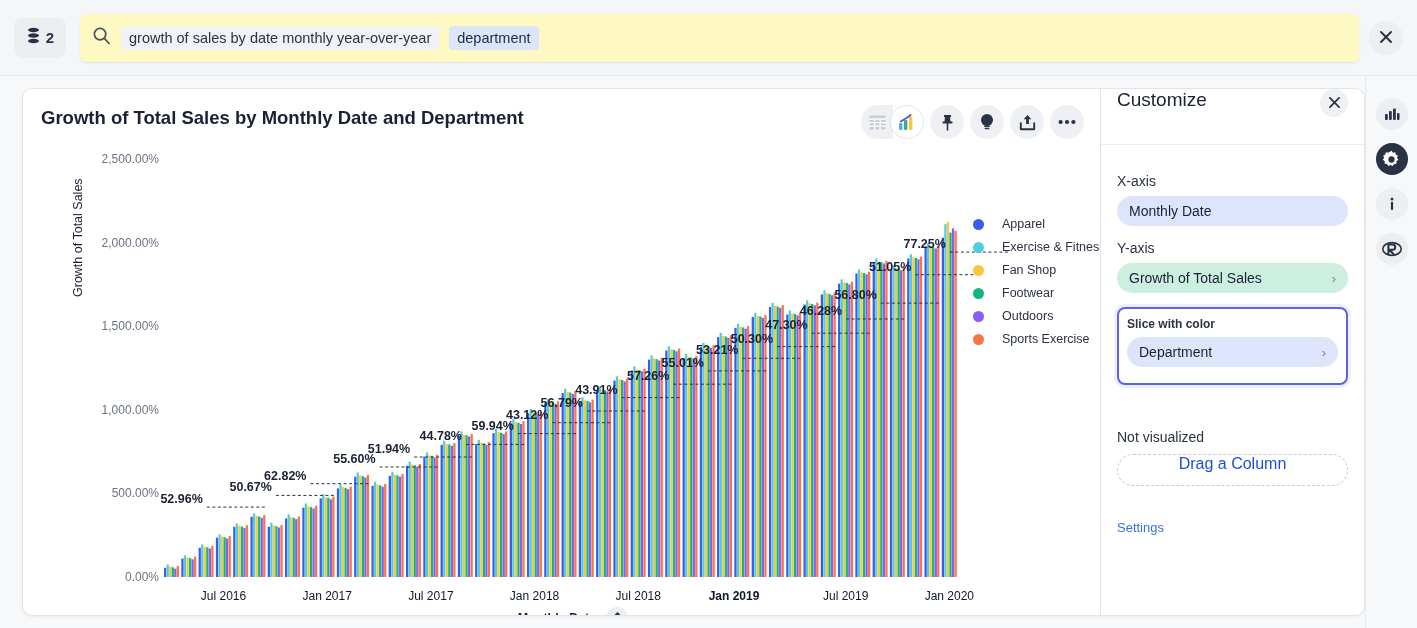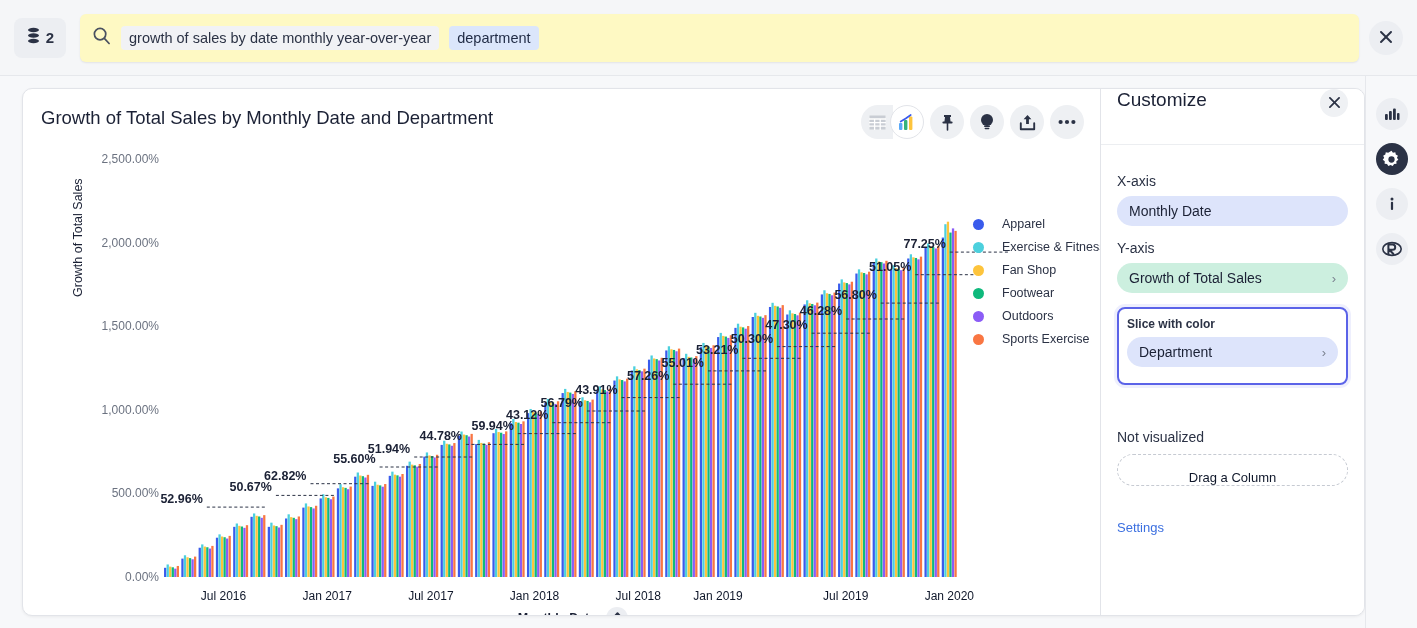--- a/index.html
+++ b/index.html
@@ -77,21 +77,21 @@
     display: flex;
     overflow: hidden;
   }
   .viz {
     position: relative;
     width: 1077px; height: 100%;
     flex: none;
   }
   .viz-title {
     position: absolute; left: 18px; top: 18px;
-    font-size: 18.5px; color: #1b2135; font-weight: normal;
+    font-size: 18.5px; color: #1b2135; font-weight: bold;
   }
   .viz-tools {
     position: absolute; right: 16px; top: 16px;
     display: flex; align-items: center; gap: 6px;
   }
   .tool {
     width: 34px; height: 34px; border-radius: 50%;
     background: #eef0f3;
     display: flex; align-items: center; justify-content: center;
     cursor: pointer;
@@ -165,22 +165,22 @@
   .pill.mint { background: #ccefdf; }
   .slice-box {
     border: 2px solid #5b63e8; border-radius: 8px;
     padding: 6px 8px 16px; margin-top: 14px;
     box-shadow: 0 0 0 3px rgba(91,99,232,.10);
   }
   .slice-box .field-lbl { margin: 2px 0 6px; font-weight: bold; font-size: 12px;}
   .notviz-lbl { font-size: 14px; color: #2b3245; margin: 44px 0 9px; }
   .drag {
     height: 32px; border: 1px dashed #c6cad2; border-radius: 16px;
-    display: flex; align-items: flex-end; justify-content: center;
-    font-size: 13px; color: #0f172a; cursor: pointer;
+    display: flex; align-items: flex-start; justify-content: center;
+    font-size: 16px; color: #1d4ed8; cursor: pointer;
   }
   .settings-link {
     margin-top: 34px; font-size: 13px; color: #3b6fe0; cursor: pointer;
   }
 
   
   .rail {
     position: absolute; right: 0; top: 76px;
     width: 52px; height: 552px;
     background: #f7f8fa;
@@ -614,21 +614,21 @@
             <text x="888.4" y="123.7" text-anchor="end" font-size="12.5" font-weight="bold" font-family="&quot;Liberation Sans&quot;, sans-serif" fill="#1b2135">51.05%</text>
             <path d="M 926.9 105.1 H 986.9" stroke="#2b3245" stroke-width="1" stroke-dasharray="3 2.5" fill="none"></path>
             <text x="922.9" y="101.1" text-anchor="end" font-size="12.5" font-weight="bold" font-family="&quot;Liberation Sans&quot;, sans-serif" fill="#1b2135">77.25%</text>
           </svg>
         <div class="xticks" id="xticks-row" style="top:442px">
             <div class="xtick" style="left: 200.489px;">Jul 2016</div>
             <div class="xtick" style="left: 304.185px;">Jan 2017</div>
             <div class="xtick" style="left: 407.88px;">Jul 2017</div>
             <div class="xtick" style="left: 511.576px;">Jan 2018</div>
             <div class="xtick" style="left: 615.272px;">Jul 2018</div>
-            <div class="xtick" style="left: 695px;">Jan 2019</div>
+            <div class="xtick" style="left: 711px; font-weight: bold;">Jan 2019</div>
             <div class="xtick" style="left: 822.663px;">Jul 2019</div>
             <div class="xtick" style="left: 926.359px;">Jan 2020</div>
           </div>
         <div class="xlab-wrap">
           <span class="xlab">Monthly Date</span>
           <span class="sortbtn">
             <svg width="9" height="12" viewBox="0 0 9 12">
               <line x1="4.5" y1="11" x2="4.5" y2="2" stroke="#2b3245" stroke-width="1.8" stroke-linecap="round"></line>
               <polyline points="1.3,4.6 4.5,1.2 7.7,4.6" fill="none" stroke="#2b3245" stroke-width="1.8" stroke-linecap="round" stroke-linejoin="round"></polyline>
             </svg>

